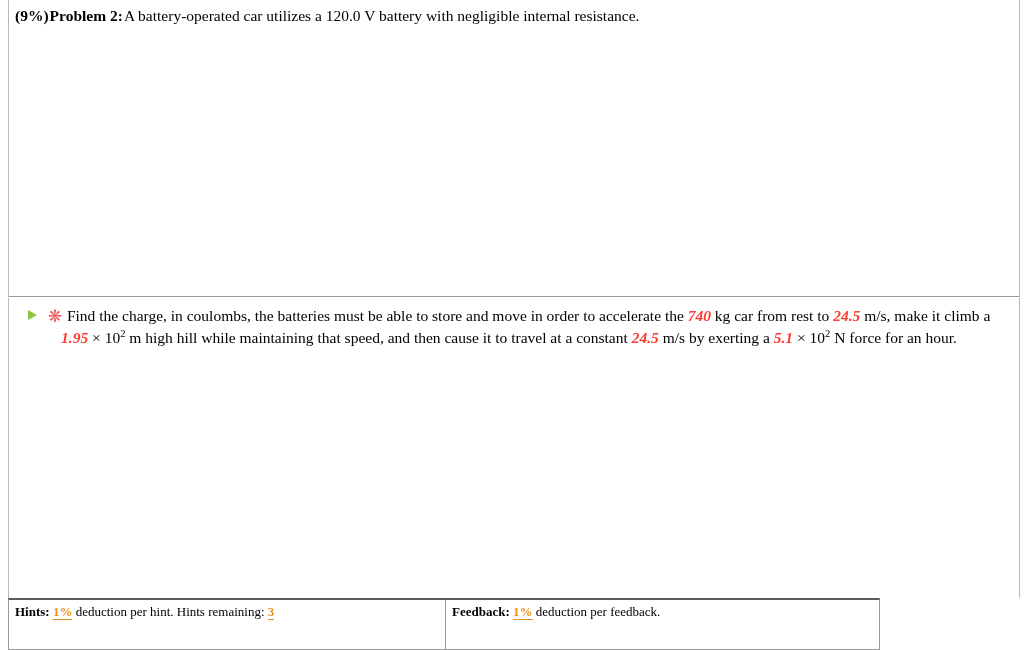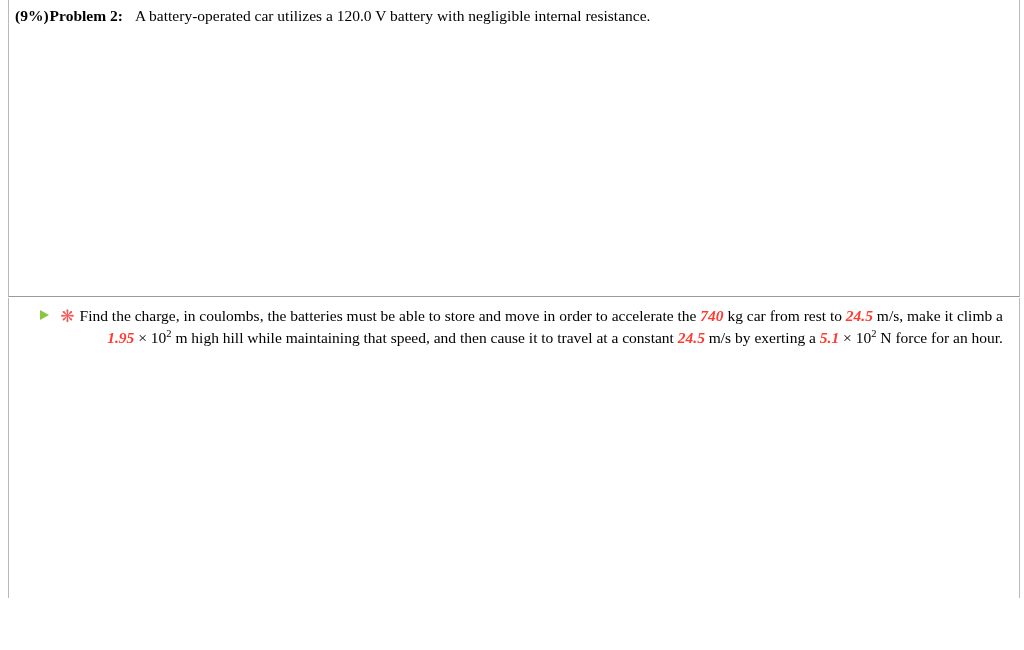--- a/index.html
+++ b/index.html
@@ -28,38 +28,38 @@
     background: #fff;
   }
   .problem-header {
     padding: 6px 8px 0 6px;
     font-size: 15.5px;
     line-height: 1.35;
     white-space: nowrap;
   }
   .pct-weight { font-weight: bold; }
   .prob-label { font-weight: bold; margin-left: 1px; }
-  .prob-text { margin-left: 12px; text-align: right; }
+  .prob-text { margin-left: 1px; text-align: right; }
 
   
   .part-block {
     position: absolute;
     left: 8px; top: 298px;
     width: 1012px; height: 300px;
     border-left: 1px solid #b9b9b9;
     border-right: 1px solid #b9b9b9;
     background: #fff;
   }
 
   .part-stem {
     position: relative;
     padding: 7px 6px 0 6px;
     font-size: 15.5px;
     line-height: 1.42;
-    text-align: right;
+    text-align: center;
     width: 1000px;
   }
   .icon-play {
     display: inline-block;
     width: 0; height: 0;
     border-left: 9px solid #8cc63e;
     border-top: 5.5px solid transparent;
     border-bottom: 5.5px solid transparent;
     vertical-align: 1px;
     margin-right: 1px;
@@ -111,14 +111,24 @@
   </div>
 
   <div class="part-block">
 
     <div class="part-stem">
       <span class="icon-play"></span><span class="icon-star">❋</span><span>Find the charge, in coulombs, the batteries must be able to store and move in order to accelerate the </span><span class="var">740</span><span> kg car from rest to </span><span class="var">24.5</span><span> m/s, make it climb a </span><span class="var">1.95</span><span> × 10</span><sup>2</sup><span> m high hill while maintaining that speed, and then cause it to travel at a constant </span><span class="var">24.5</span><span> m/s by exerting a </span><span class="var">5.1</span><span> × 10</span><sup>2</sup><span> N force for an hour.</span>
     </div>
 
   </div>
 
+  <div class="footer">
+    <div class="footer-cell left">
+      <span class="fl">Hints:</span>
+      <span class="pct-u">1%</span><span> deduction per hint. Hints remaining: </span><span class="pct-u">3</span>
+    </div>
+    <div class="footer-cell right">
+      <span class="fl">Feedback:</span>
+      <span class="pct-u">1%</span><span> deduction per feedback.</span>
+    </div>
+  </div>
 
 </div>
 
 </body></html>

